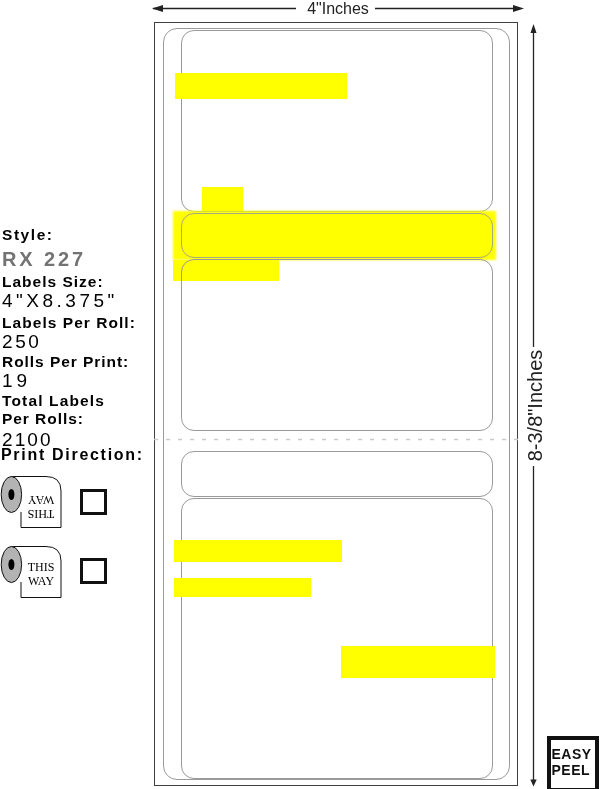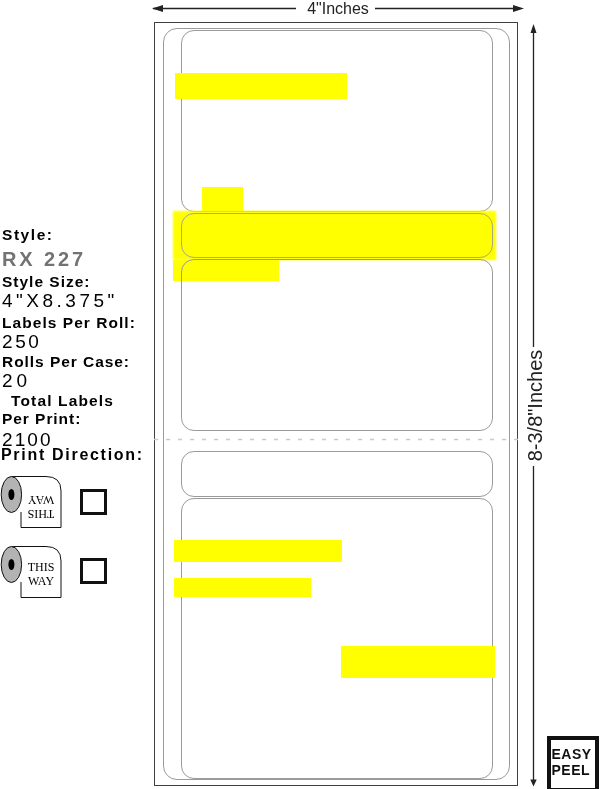--- a/index.html
+++ b/index.html
@@ -61,35 +61,35 @@
   </svg>
 
   <div class="abs" style="left:535px;top:406px;width:0;height:0;">
     <div style="position:absolute;width:240px;left:-120px;top:-12px;text-align:center;font-size:20px;color:#222;transform:rotate(-90deg);">8-3/8"Inches</div>
   </div>
 
   <div class="abs bold" style="left:2px;top:226px;font-size:15.5px;letter-spacing:1.55px;">Style:</div>
 
   <div class="abs bold" style="left:2px;top:248px;font-size:20px;letter-spacing:2.9px;color:#737373;">RX 227</div>
 
-  <div class="abs bold" style="left:2px;top:273px;font-size:15.5px;letter-spacing:1.0px;">Style Size:</div>
+  <div class="abs bold" style="left:2px;top:273px;font-size:15.5px;letter-spacing:1.0px;">Labels Size:</div>
 
   <div class="abs" style="left:2px;top:290px;font-size:19px;letter-spacing:3.5px;">4"X8.375"</div>
 
   <div class="abs bold" style="left:2px;top:313.5px;font-size:15.5px;letter-spacing:1.05px;text-align:right;">Labels Per Roll:</div>
 
   <div class="abs" style="left:2px;top:331px;font-size:19px;letter-spacing:2.6px;">250</div>
 
-  <div class="abs bold" style="left:2px;top:352.5px;font-size:15.5px;letter-spacing:0.95px;">Rolls Per Case:</div>
+  <div class="abs bold" style="left:2px;top:352.5px;font-size:15.5px;letter-spacing:0.95px;">Rolls Per Print:</div>
 
-  <div class="abs" style="left:2px;top:370px;font-size:19px;letter-spacing:3.9px;">20</div>
+  <div class="abs" style="left:2px;top:370px;font-size:19px;letter-spacing:3.9px;">19</div>
 
-  <div class="abs bold" style="left:11px;top:391.5px;font-size:15.5px;letter-spacing:1.15px;">Total Labels</div>
+  <div class="abs bold" style="left:2px;top:391.5px;font-size:15.5px;letter-spacing:1.15px;">Total Labels</div>
 
-  <div class="abs bold" style="left:2px;top:410px;font-size:15.5px;letter-spacing:0.95px;">Per Print:</div>
+  <div class="abs bold" style="left:2px;top:410px;font-size:15.5px;letter-spacing:0.95px;">Per Rolls:</div>
 
   <div class="abs" style="left:2px;top:428.5px;font-size:19px;letter-spacing:2.1px;">2100</div>
 
   <div class="abs bold" style="left:1px;top:446px;font-size:16px;letter-spacing:1.7px;">Print Direction:</div>
 
   <svg class="abs" style="left:0px;top:474px;" width="66" height="58" viewBox="0 0 66 58">
     <path d="M11.5 2.5 H46 Q61 2.5 61 17 V53.5 H21 V38" fill="#fff" stroke="#111" stroke-width="1"></path>
     <ellipse cx="11.4" cy="20.5" rx="10.2" ry="18" fill="#b3b3b3" stroke="#111" stroke-width="1"></ellipse>
     <ellipse cx="11.4" cy="20.5" rx="3" ry="5.5" fill="#000"></ellipse>
     <g transform="rotate(180 41 31.5)">

